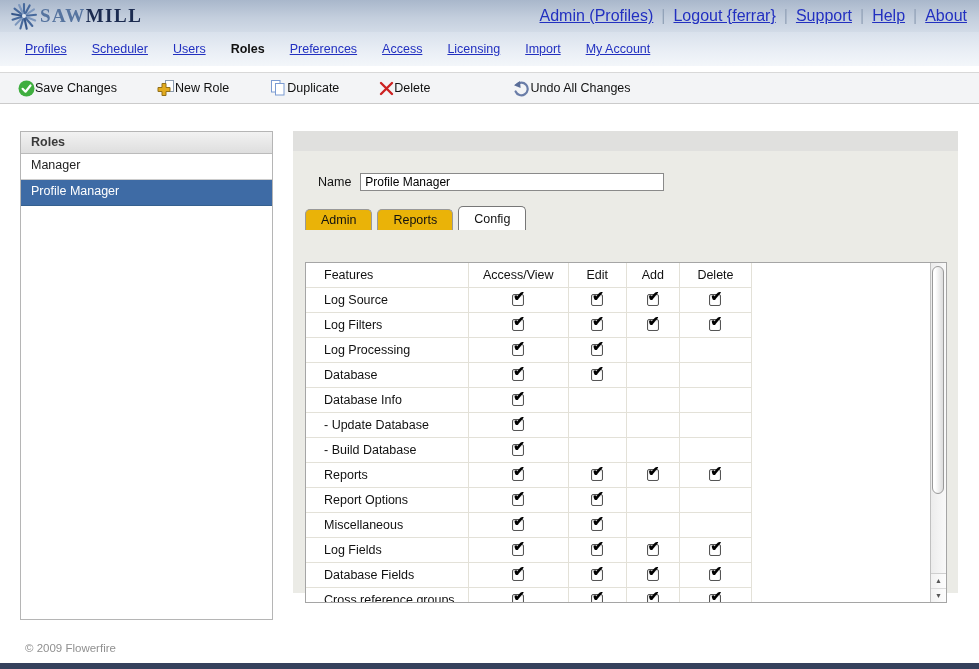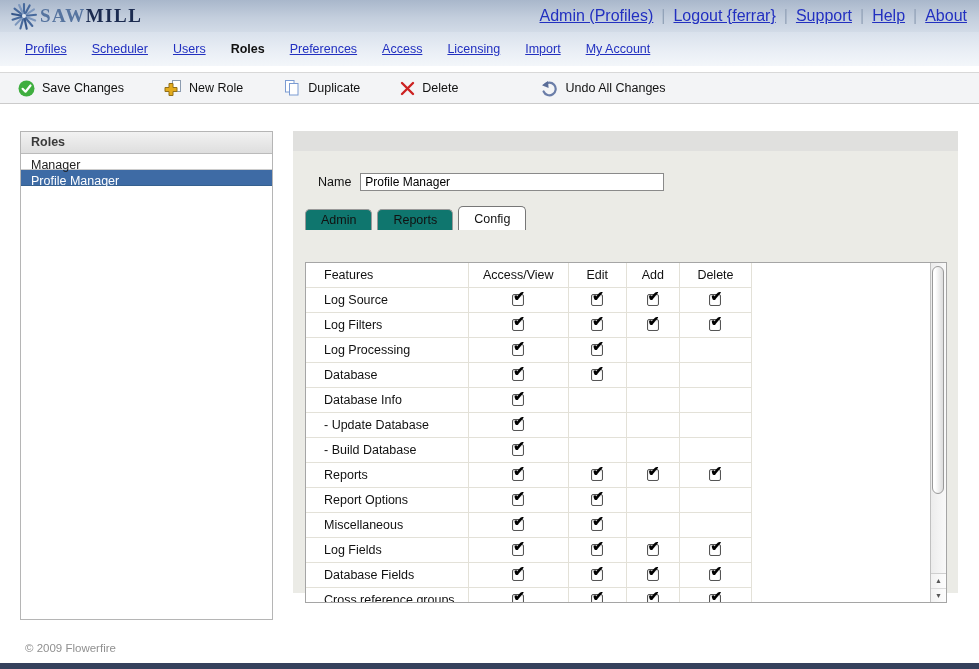--- a/index.html
+++ b/index.html
@@ -23,43 +23,43 @@
   .nav { position:absolute; left:0; top:32px; width:979px; height:34px;
          background:linear-gradient(180deg,#d9e1ec 0%,#e9eef5 55%,#f3f6fa 100%);
          display:flex; align-items:center; padding-left:25px; gap:25px; font-size:12.5px; }
   .nav a { color:#2230c0; text-decoration:underline; cursor:pointer; }
   .nav a.active { color:#111; font-weight:bold; text-decoration:none; cursor:default; }
 
   
   .toolbar { position:absolute; left:0; top:72px; width:979px; height:32px;
              background:#f3f4f6; border-top:1px solid #d8d8d8; border-bottom:1px solid #cbcbcb;
              display:flex; align-items:center; padding-left:18px; gap:40px; }
-  .tbtn { display:flex; align-items:center; gap:7px; font-size:12.5px; color:#111; cursor:pointer; }
+  .tbtn { display:flex; align-items:center; font-size:12.5px; color:#111; cursor:pointer; }
   .tbtn.undo { margin-left:42px;text-align:center; }
   .tbtn svg { display:block; }
 
   
   .sidebar { position:absolute; left:20px; top:131px; width:253px; height:489px;
              background:#fff; border:1px solid #b5b5b5; }
   .sb-title { height:22px; line-height:21px; padding-left:10px; font-size:12.5px; font-weight:bold;
               color:#3a3a3a; background:linear-gradient(180deg,#f2f2f2,#dedede);
               border-bottom:1px solid #bbb; }
-  .sb-item { height:16px; line-height:23px; padding-left:10px; font-size:12.5px; color:#222;
+  .sb-item { height:26px; line-height:23px; padding-left:10px; font-size:12.5px; color:#222;
              border-bottom:1px solid #ccc; cursor:pointer; background:#fff; }
   .sb-item.selected { background:#3e6ba5; color:#fff; border-bottom-color:#35movies5d93; border-bottom:1px solid #35608f; }
 
   
   .main { position:absolute; left:293px; top:131px; width:665px; height:462px; background:#ebebe6; }
   .main-strip { height:20px; background:#e0e0de; }
   .name-row { margin:22px 0 0 25px; display:flex; align-items:center; font-size:12.5px; color:#111; }
   .name-row input { margin-left:9px; width:304px; height:18px; border:1px solid #8a8a8a;
                     font-family:"Liberation Sans",sans-serif; font-size:12px; padding:0 4px; background:#fff; }
 
   .tabs { margin:15px 0 0 12px; display:flex; align-items:flex-end; height:24px; }
-  .tab { padding:3px 15px 3px 15px; background:#0f766e; border:1px solid #999; border-bottom:none;
+  .tab { padding:3px 15px 3px 15px; background:#eab308; border:1px solid #999; border-bottom:none;
          border-radius:5px 5px 0 0; margin-right:5px; font-size:12.5px; color:#111; cursor:pointer; height:21px; }
   .tab.active { background:#fff; height:24px; padding-top:5px; border-color:#777; cursor:default; }
 
   .content-box { position:absolute; left:12px; top:106px; width:642px; height:341px;
                  background:#fff; border:1px solid #a5a5a5; overflow:hidden;margin-top:25px; }
 
   table.perm-table { border-collapse:collapse; table-layout:fixed; width:446px; font-size:12.5px; color:#111; }
   .perm-table th, .perm-table td { border-right:1px solid #e3e1d8; border-bottom:1px solid #e3e1d8;
                                    font-weight:normal; height:25px; text-align:center; }
   .perm-table th { height:24px; }

